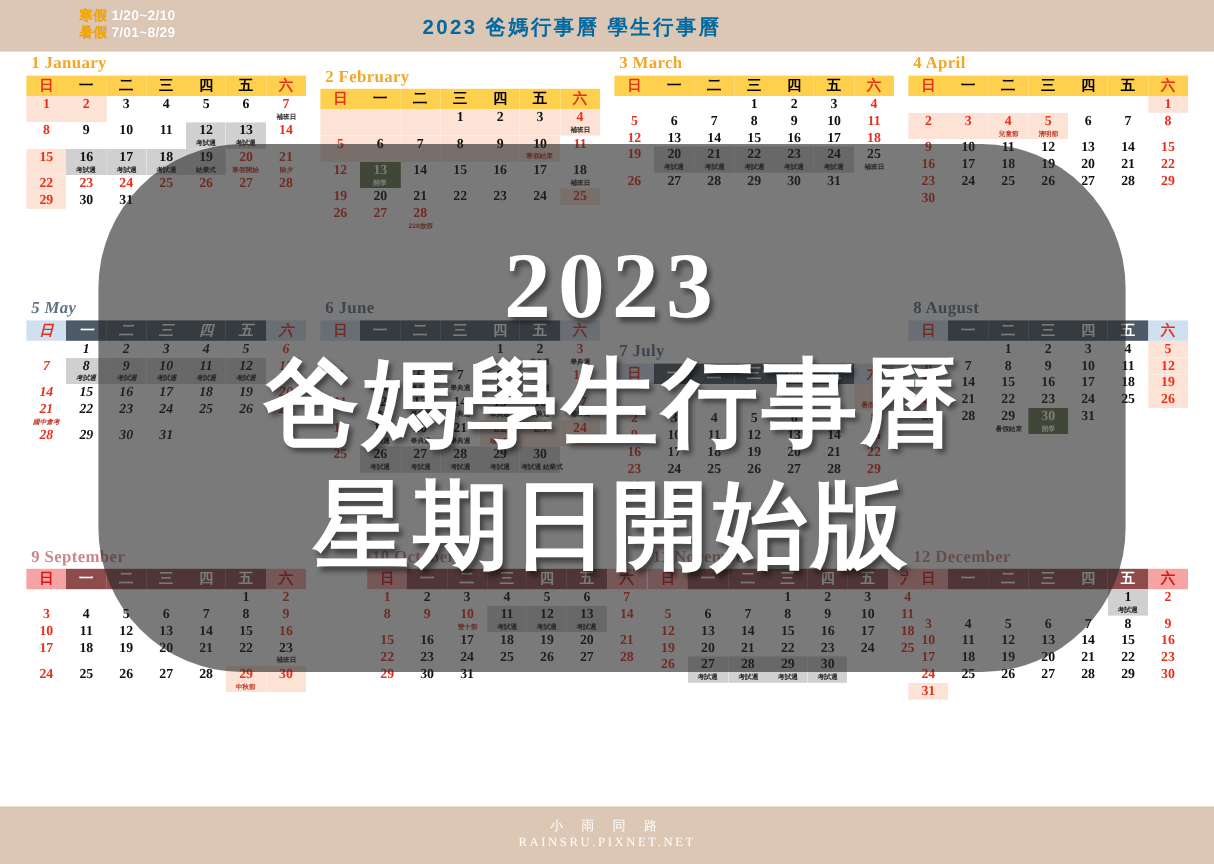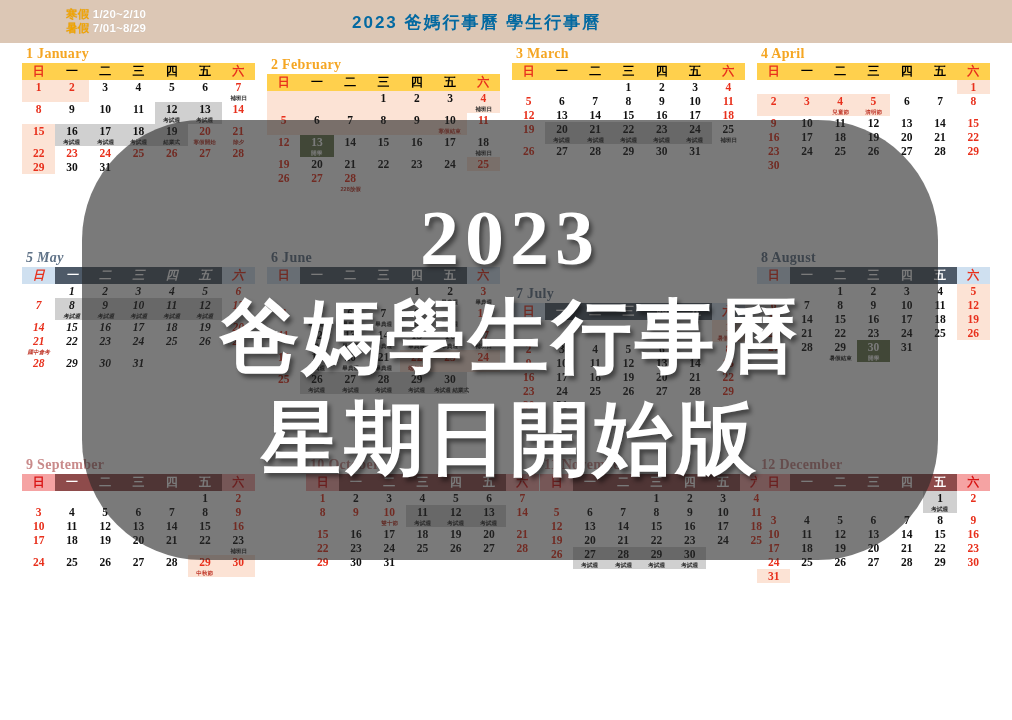--- a/index.html
+++ b/index.html
@@ -1736,14 +1736,18 @@
       </div>
     </div>
 
   <div class="overlay"></div>
   <div class="ov-text">
     <div class="ov-year">2023</div>
     <div class="ov-l1">爸媽學生行事曆</div>
     <div class="ov-l2">星期日開始版</div>
   </div>
 
+  <div class="bottom-banner">
+    <div class="bb-cn">小 雨 同 路</div>
+    <div class="bb-en">RAINSRU.PIXNET.NET</div>
+  </div>
 
 </div>
 
 </body></html>

